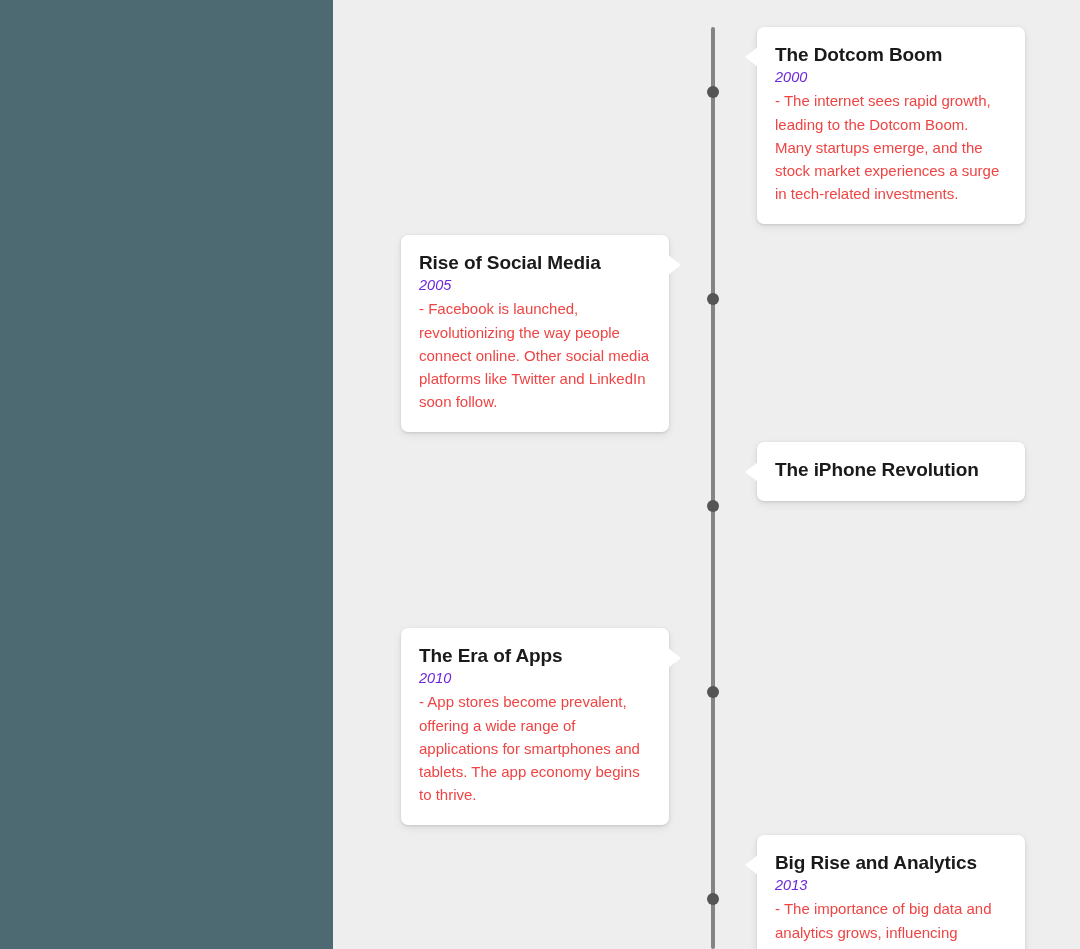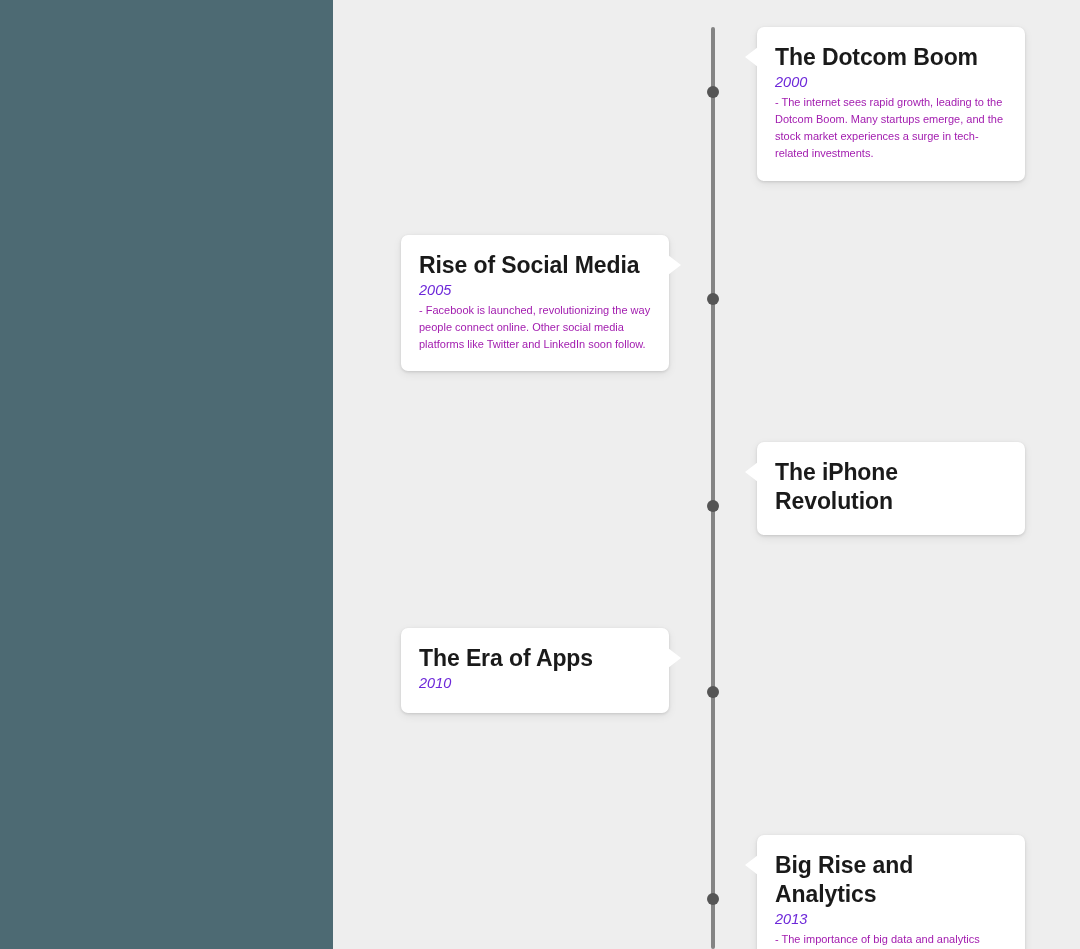--- a/index.html
+++ b/index.html
@@ -87,37 +87,37 @@
   .event.side-right .card::after {
     left: -12px;
     border-right: 13px solid #ffffff;
   }
   .event.side-left .card::after {
     right: -12px;
     border-left: 13px solid #ffffff;
   }
 
   .event-title {
-    font-size: 23px;
+    font-size: 19px;
     font-weight: bold;
     color: #1a1a1a;
     line-height: 1.25;
     margin: 0 0 1px 0;
     letter-spacing: -0.1px;
   }
   .event-date {
     font-size: 14.5px;
     font-style: italic;
     color: #6d28d9;
     line-height: 1.35;
     margin: 0 0 2px 0;
   }
   .event-desc {
-    font-size: 11px;
-    color: #a21caf;
+    font-size: 15px;
+    color: #ef4444;
     line-height: 1.55;
     margin: 0;
     text-align: left;
   }
 
   
   .event.side-right .event-title,
   .event.side-right .event-date,
   .event.side-right .event-desc {
     text-align: left;
@@ -167,20 +167,21 @@
     <div class="event side-right" style="left:424px; top:442px;">
       <div class="card">
         <p class="event-title">The iPhone Revolution</p>
       </div>
     </div>
 
     <div class="event side-left" style="left:68px; top:628px;">
       <div class="card">
         <p class="event-title">The Era of Apps</p>
         <p class="event-date">2010</p>
+        <p class="event-desc">- App stores become prevalent, offering a wide range of applications for smartphones and tablets. The app economy begins to thrive.</p>
       </div>
     </div>
 
     <div class="event side-right" style="left:424px; top:835px;">
       <div class="card">
         <p class="event-title">Big Rise and Analytics</p>
         <p class="event-date">2013</p>
         <p class="event-desc">- The importance of big data and analytics grows, influencing</p>
       </div>
     </div>

